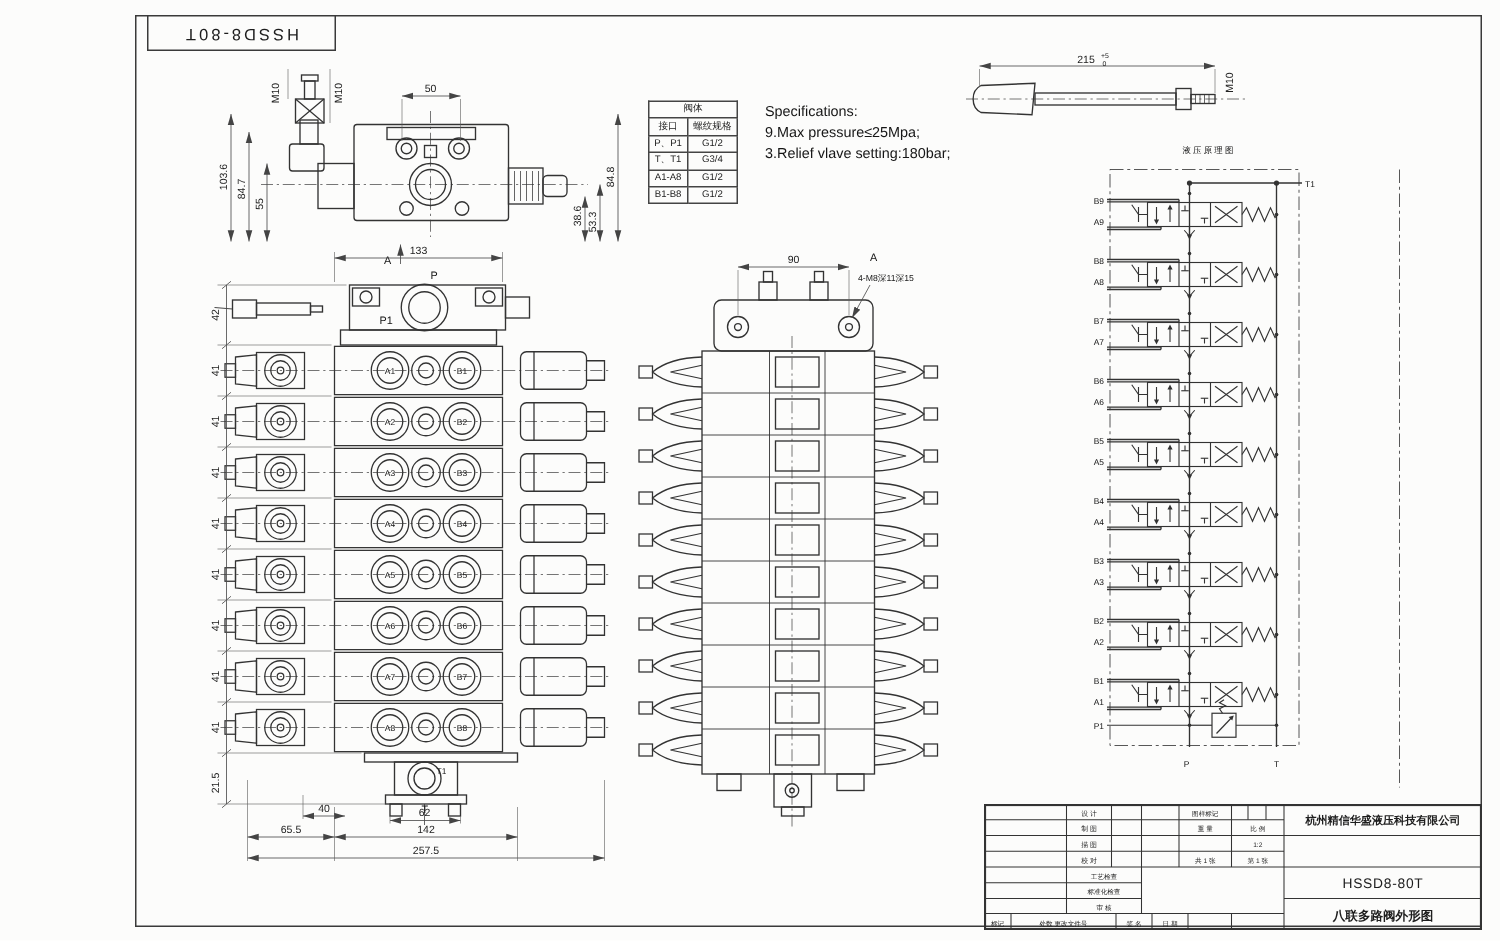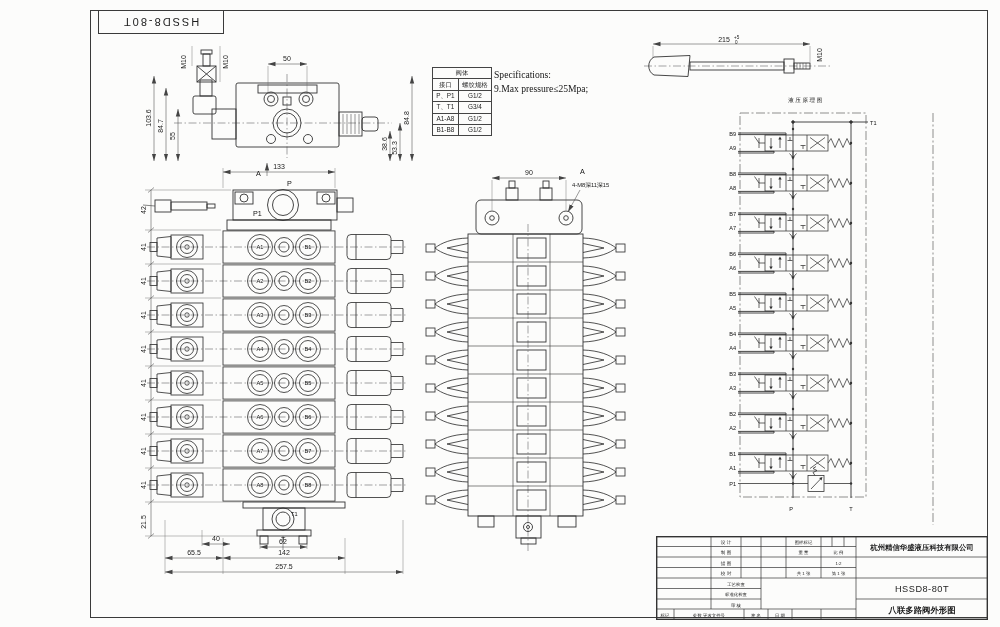--- a/index.html
+++ b/index.html
@@ -460,23 +460,24 @@
           <td>A1-A8</td>
           <td>G1/2</td>
         </tr>
       <tr>
           <td>B1-B8</td>
           <td>G1/2</td>
         </tr>
     </tbody>
   </table>
 
-  <div class="specs abs" style="left:494px;top:68px;width:215px;font-family:Liberation Serif, serif;">
+  <div class="specs abs" style="left:510px;top:68px;width:215px;">
     <div>Specifications:</div>
     <div>9.Max pressure≤25Mpa;</div>
+    <div>3.Relief vlave setting:180bar;</div>
   </div>
 
   <svg class="abs" style="left:656px;top:536px;" width="332" height="84" viewBox="0 0 332 84">
     <g stroke="#333" stroke-width="0.7" fill="none">
       <rect x="0.7" y="0.7" width="330.6" height="82.6" stroke-width="1.4"></rect>
       <line x1="200" y1="0" x2="200" y2="84"></line>
       <line x1="200" y1="21" x2="332" y2="21"></line>
         <line x1="200" y1="42" x2="332" y2="42"></line>
         <line x1="200" y1="63" x2="332" y2="63"></line>
       <path d="M0,10.5 H200 M0,21 H200 M0,31.5 H200 M0,42 H200 M0,52.5 H105 M0,63 H105 M0,73 H200"></path>

